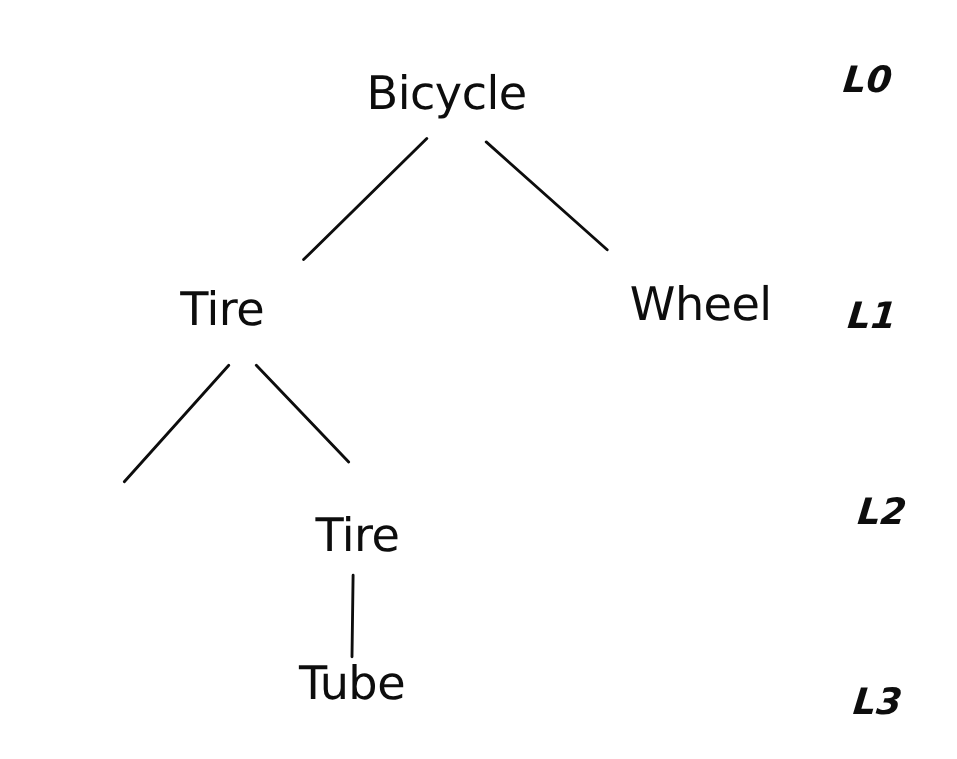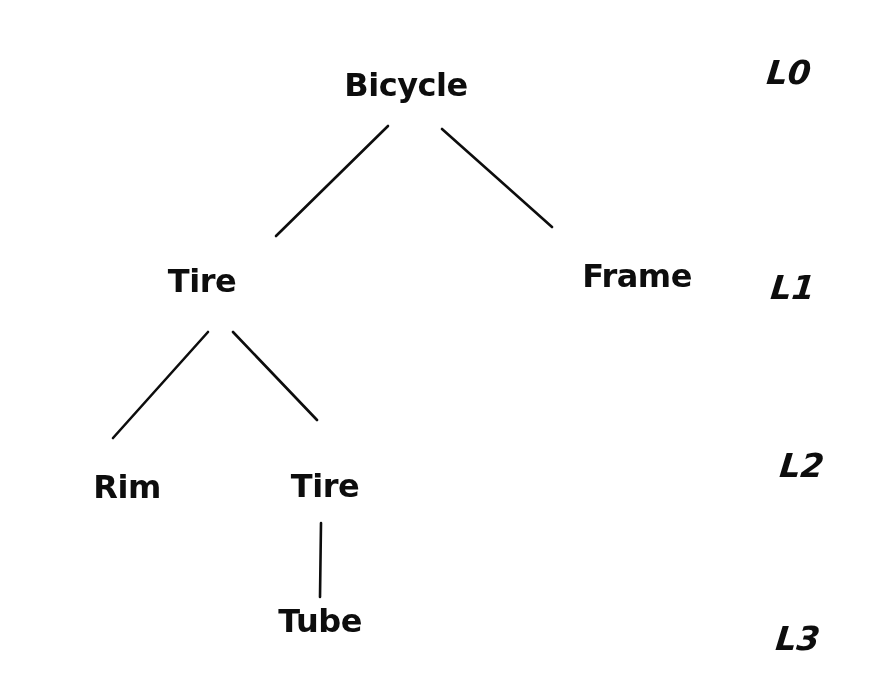--- a/index.html
+++ b/index.html
@@ -32,22 +32,22 @@
   }
   .edges line {
     stroke: var(--ink);
     stroke-width: 2.6;
     stroke-linecap: round;
   }
   .node {
     position: absolute;
     transform: translate(-50%, -50%);
     color: var(--ink);
-    font-size: 32px;
-    font-weight: 700;
+    font-size: 42px;
+    font-weight: 400;
     letter-spacing: -0.5px;
     white-space: nowrap;
     
     transform-origin: center;
   }
   .level-label {
     position: absolute;
     transform: translate(-50%, -50%) skewX(-6deg);
     color: var(--ink);
     font-size: 33px;
@@ -74,22 +74,21 @@
   <svg class="edges" viewBox="0 0 870 690" xmlns="http://www.w3.org/2000/svg">
     <line x1="388" y1="126" x2="276" y2="236"></line>
     <line x1="442" y1="129" x2="552" y2="227"></line>
     <line x1="208" y1="332" x2="113" y2="438"></line>
     <line x1="233" y1="332" x2="317" y2="420"></line>
     <line x1="321" y1="523" x2="320" y2="597"></line>
   </svg>
 
   <div class="node n-bicycle">Bicycle</div>
   <div class="node n-wheel">Tire</div>
-  <div class="node n-frame">Frame</div>
-  <div class="node n-rim">Rim</div>
+  <div class="node n-frame">Wheel</div>
   <div class="node n-tire">Tire</div>
   <div class="node n-tube">Tube</div>
 
   <div class="level-label l-0">L0</div>
   <div class="level-label l-1">L1</div>
   <div class="level-label l-2">L2</div>
   <div class="level-label l-3">L3</div>
 
 </div>
 

